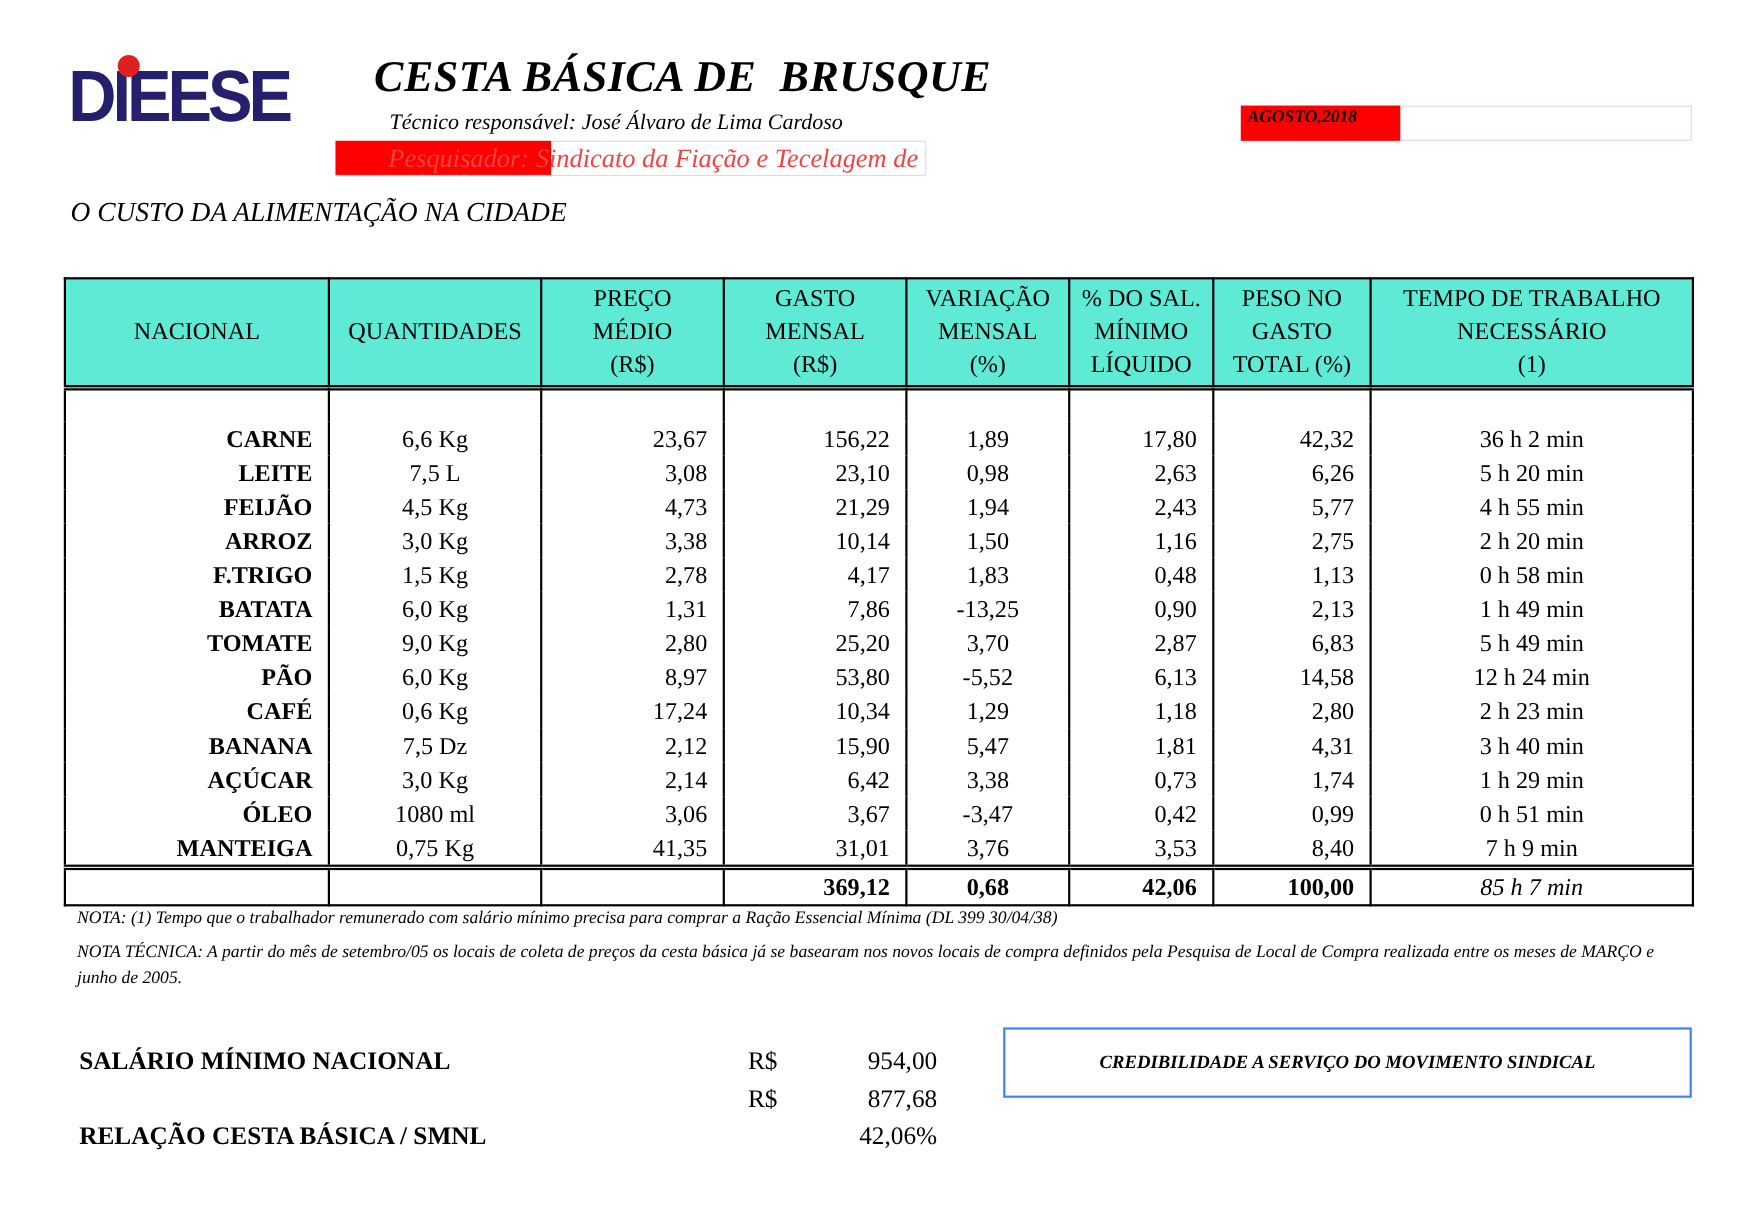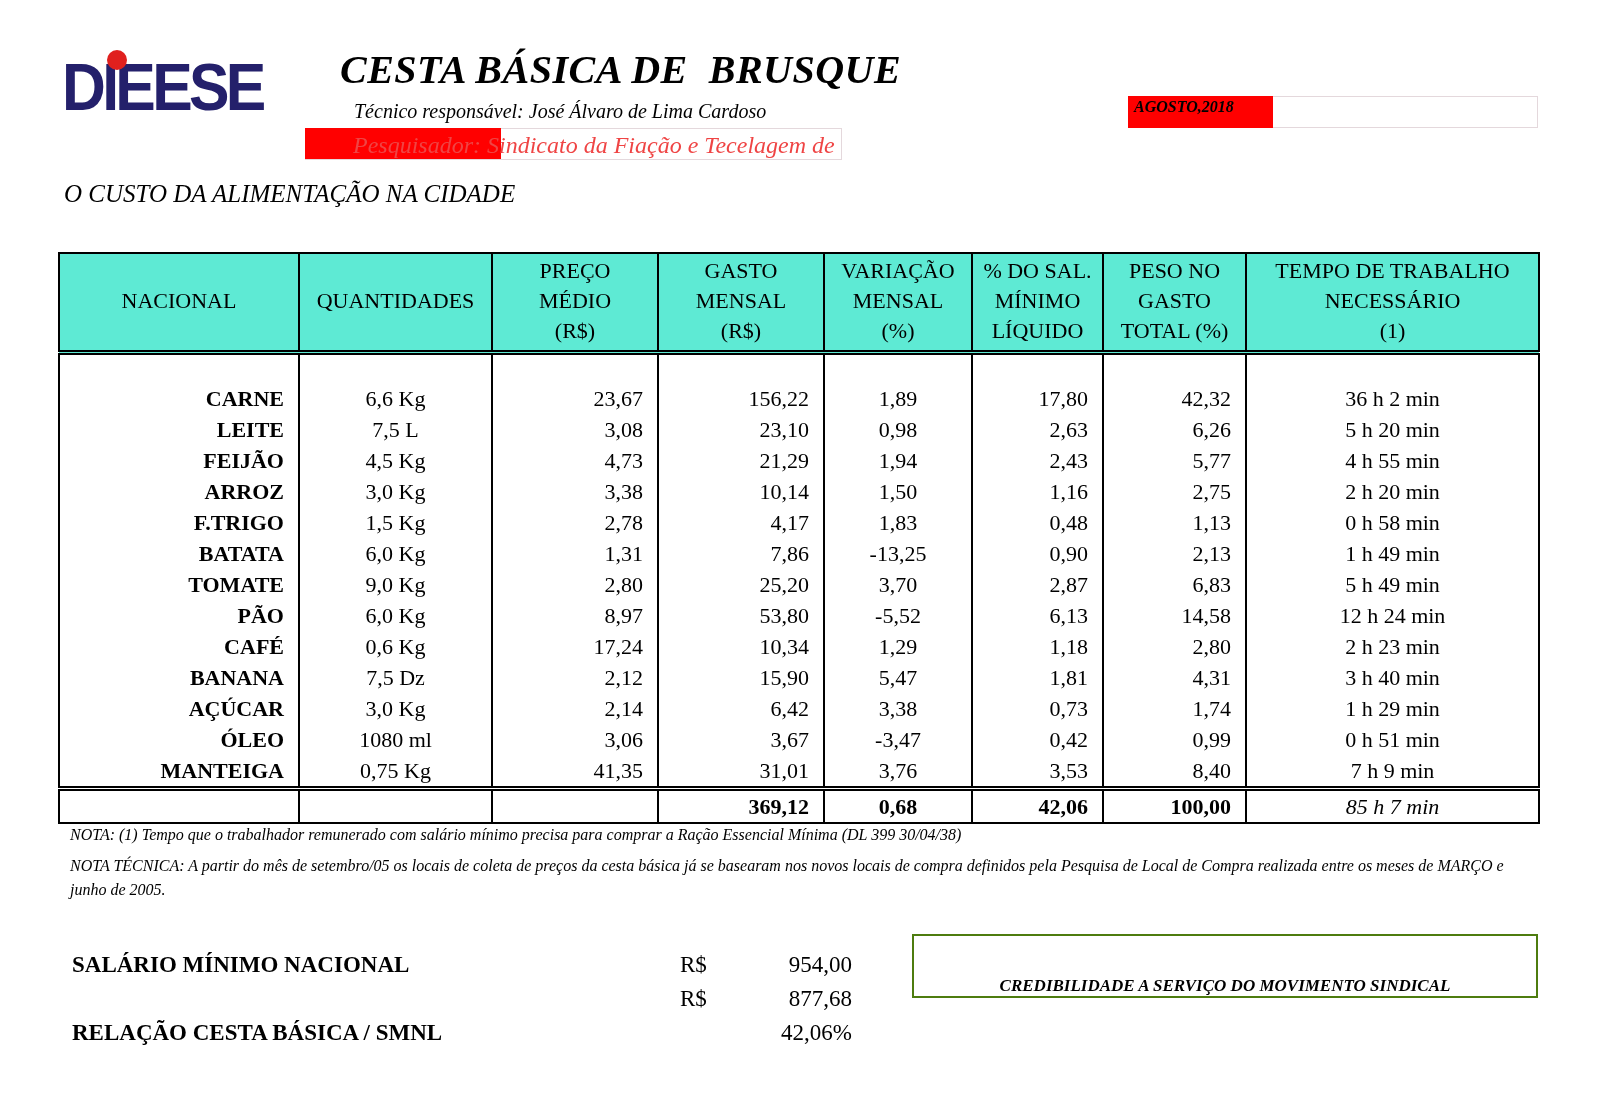--- a/index.html
+++ b/index.html
@@ -42,22 +42,22 @@
   .nota { position: absolute; left: 70px; font-size: 16px; font-style: italic; }
   .nota1 { top: 826px; }
   .nota2 { top: 854px; width: 1440px; line-height: 24px; text-indent: 0; }
 
   .summary { position: absolute; left: 72px; top: 948px; font-size: 23px; font-weight: bold; }
   .sum-row { position: relative; height: 34px; line-height: 34px; width: 780px; }
   .sum-label { position: absolute; left: 0; }
   .sum-cur { position: absolute; left: 608px; font-weight: normal; }
   .sum-val { position: absolute; right: 0; font-weight: normal; }
 
-  .cred-box { position: absolute; left: 912px; top: 934px; width: 622px; height: 60px; border: 2px solid #4d7c0f;
-              display: flex; align-items: flex-end; justify-content: center; font-size: 17px; font-style: italic; font-weight: bold; }
+  .cred-box { position: absolute; left: 912px; top: 934px; width: 622px; height: 60px; border: 2px solid #3b82f6;
+              display: flex; align-items: center; justify-content: center; font-size: 17px; font-style: italic; font-weight: bold; }
 </style>
 </head>
 <body>
 
 <div class="logo">
   <div class="logo-text">DIEESE</div>
   <div class="logo-dot"></div>
 </div>
 
 <div class="title">CESTA BÁSICA DE  BRUSQUE</div>

